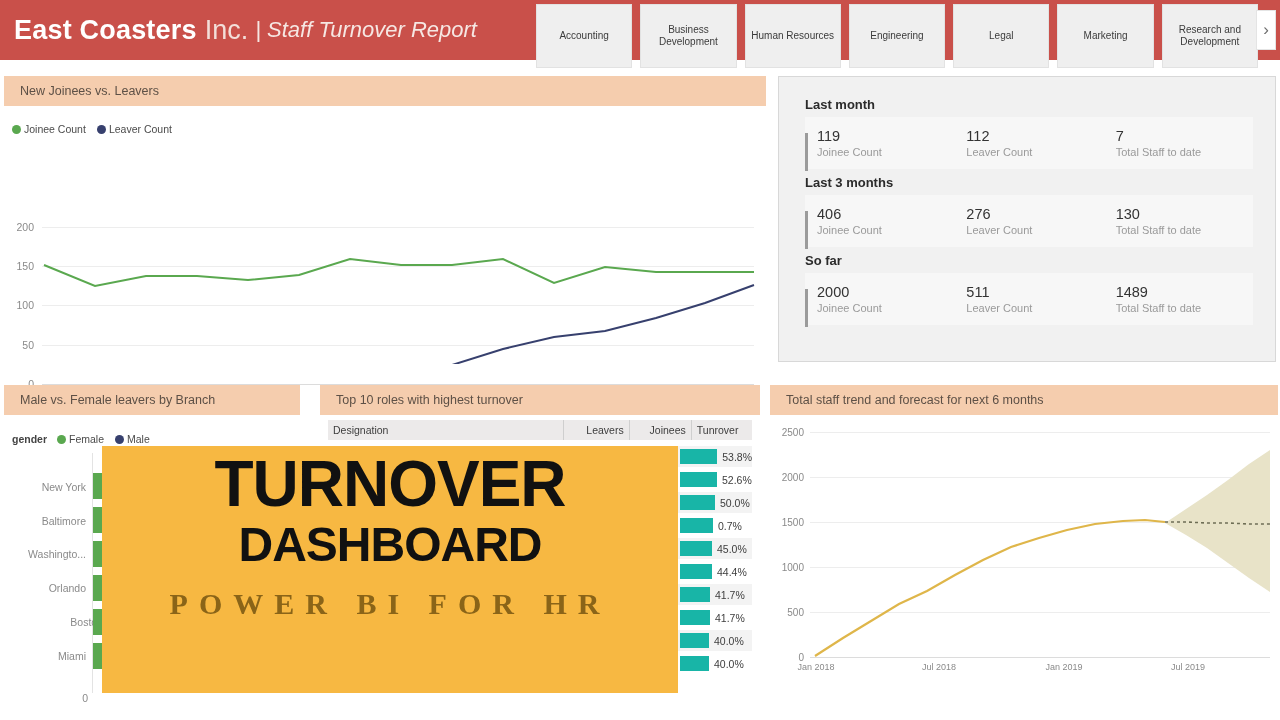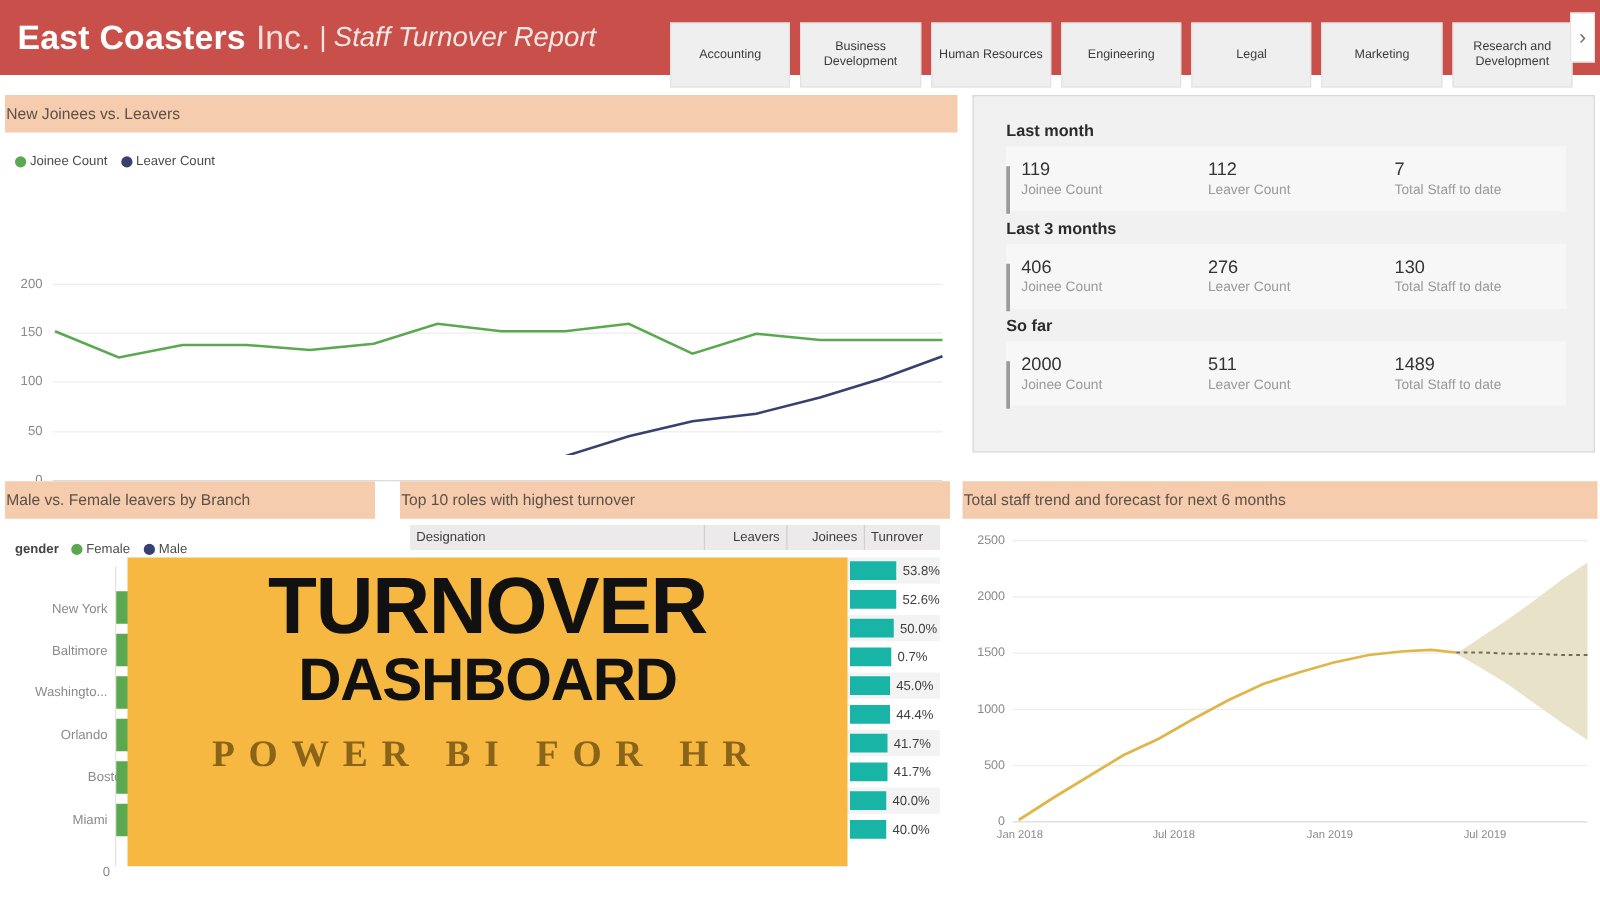--- a/index.html
+++ b/index.html
@@ -11,37 +11,37 @@
   }
   #app { position: relative; width: 1280px; height: 720px; background:#fff; }
 
   
   .header { position:absolute; left:0; top:0; width:1280px; height:60px; background:#c9504a; }
   .brand { position:absolute; left:14px; top:10px; height:40px; display:flex; align-items:center; white-space:nowrap; }
   .brand-b { font-size:27px; font-weight:bold; color:#ffffff; letter-spacing:.2px; }
   .brand-l { font-size:27px; font-weight:normal; color:#f3ded9; margin-left:8px; }
   .brand-s { font-size:22px; font-style:italic; color:#f6e7e3; margin-left:7px; }
 
-  .tabstrip { position:absolute; left:536px; top:18px; width:722px; height:52px; display:flex; gap:8px; }
+  .tabstrip { position:absolute; left:536px; top:4px; width:722px; height:64px; display:flex; gap:8px; }
   .tab {
     flex:1 1 0; background:#efefef; border:1px solid #e2e2e2;
     display:flex; align-items:center; justify-content:center; text-align:center;
     font-size:10px; color:#3b3b3b; line-height:1.25; padding:2px 3px;
   }
   .navnext {
     position:absolute; left:1256px; top:10px; width:20px; height:40px;
     background:#ffffff; border:1px solid #e4e4e4;
     display:flex; align-items:center; justify-content:center;
     font-size:17px; color:#6f6f6f;
   }
 
   
   .striptitle {
     background:#f5cdae; color:#5d5046; font-size:12.5px;
-    display:flex; align-items:center; padding-left:1px;
+    display:flex; align-items:center; padding-left:16px;
   }
   .panel { position:absolute; background:#ffffff; }
 
   
   #joinLeave { left:4px; top:76px; width:762px; height:288px; }
   #joinLeave .striptitle { position:absolute; left:0; top:0; width:762px; height:30px; }
   .legend { position:absolute; display:flex; align-items:center; gap:4px; font-size:10.5px; color:#4b4b4b; }
   .dot { width:9px; height:9px; border-radius:50%; display:inline-block; }
   .legitem { display:flex; align-items:center; gap:3px; margin-right:7px; }
   .yt { position:absolute; font-size:10.5px; color:#8a8a8a; text-align:right; width:30px; }

